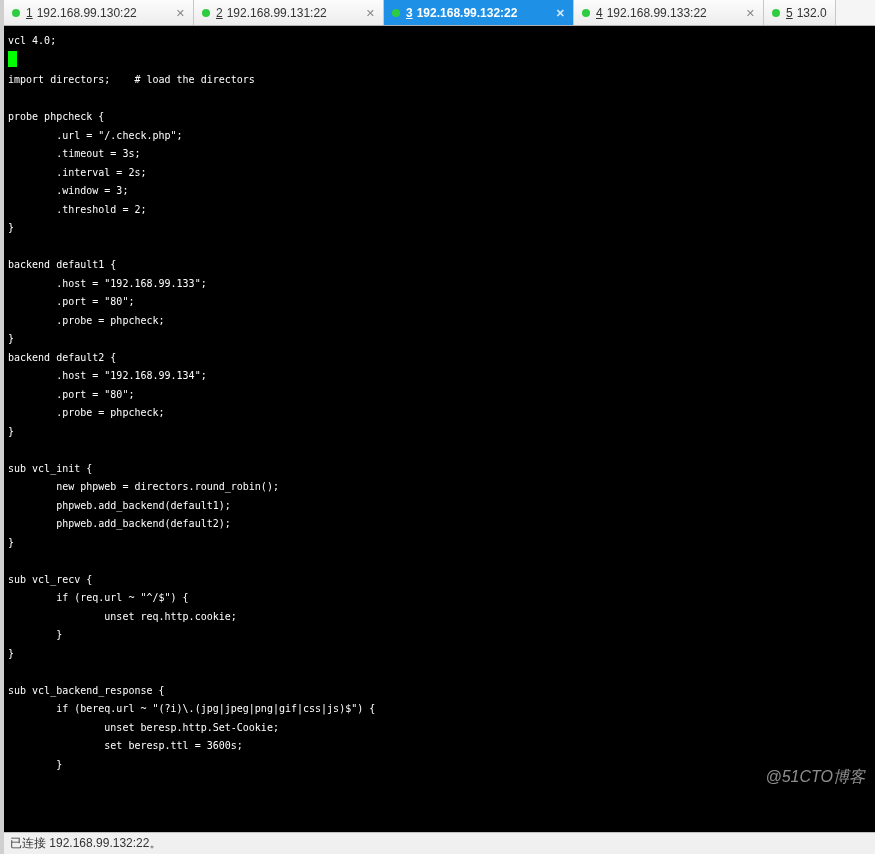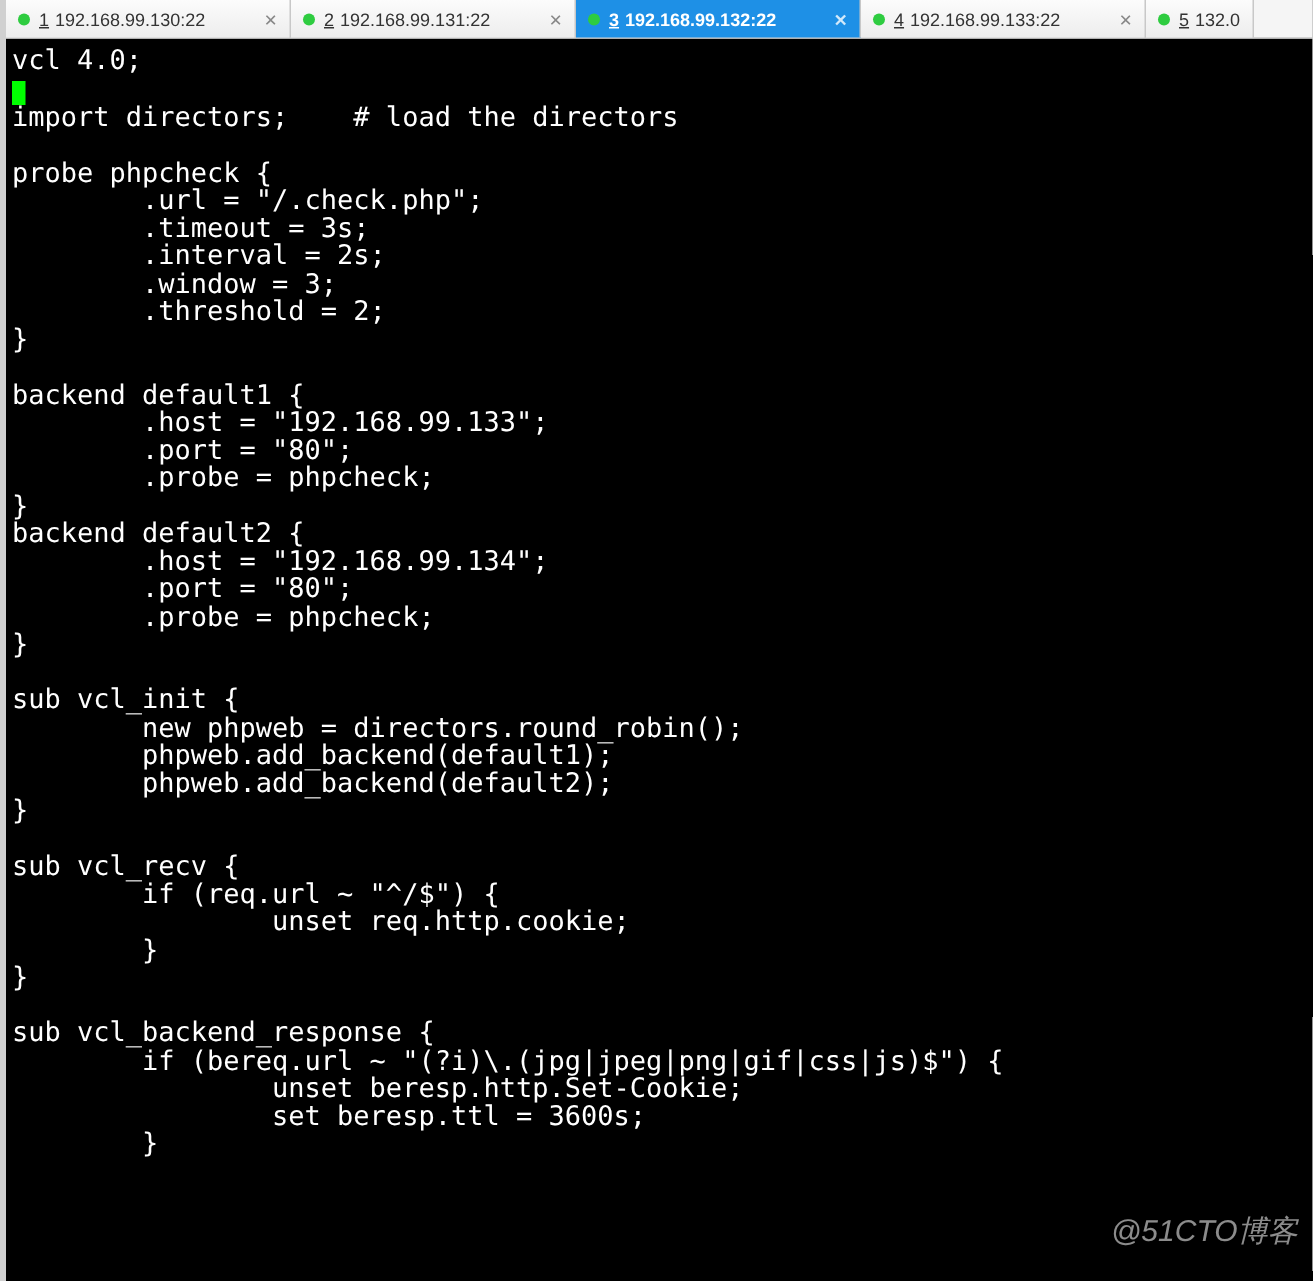--- a/index.html
+++ b/index.html
@@ -18,21 +18,21 @@
   .terminal {
     flex: 1;
     background: #000;
     color: #fff;
     padding: 6px 0 6px 4px;
     overflow: hidden;
     position: relative;
   }
   .terminal pre {
     font-family: "Consolas","DejaVu Sans Mono","Courier New",monospace;
-    font-size: 18px;
+    font-size: 10px;
     line-height: 18.5px;
     white-space: pre;
     color: #ffffff;
   }
   .cursor {
     display: inline-block;
     width: 9px;
     height: 16px;
     background: #00ff00;
     vertical-align: text-bottom;
@@ -43,24 +43,24 @@
     border-top: 1px solid #c0c0c0;
     font-size: 12px;
     color: #333;
     display: flex;
     align-items: center;
     padding: 0 6px;
   }
   .watermark {
     position: absolute;
     right: 10px;
-    bottom: 20px;
+    bottom: 44px;
     color: rgba(255,255,255,0.55);
     font-family: Arial, sans-serif;
-    font-size: 20px;
+    font-size: 16px;
     font-style: italic;
     pointer-events: none;
   }
 </style>
 </head>
 <body>
 
 <div class="window">
 
   <div class="tabbar">
@@ -132,14 +132,17 @@
 }
 
 sub vcl_backend_response {
         if (bereq.url ~ "(?i)\.(jpg|jpeg|png|gif|css|js)$") {
                 unset beresp.http.Set-Cookie;
                 set beresp.ttl = 3600s;
         }</span></pre>
     <div class="watermark">@51CTO博客</div>
   </div>
 
+  <div class="statusbar">
+    <span>已连接 192.168.99.132:22。</span>
+  </div>
 
 </div>
 
 </body></html>

